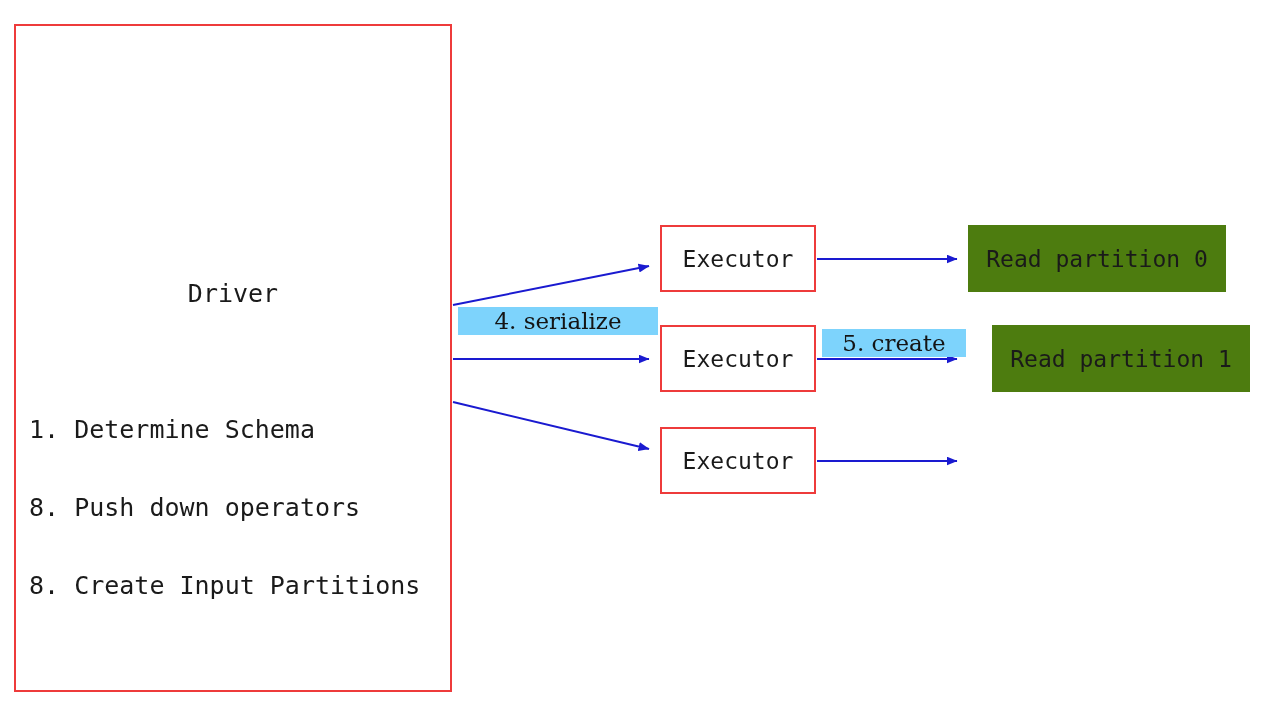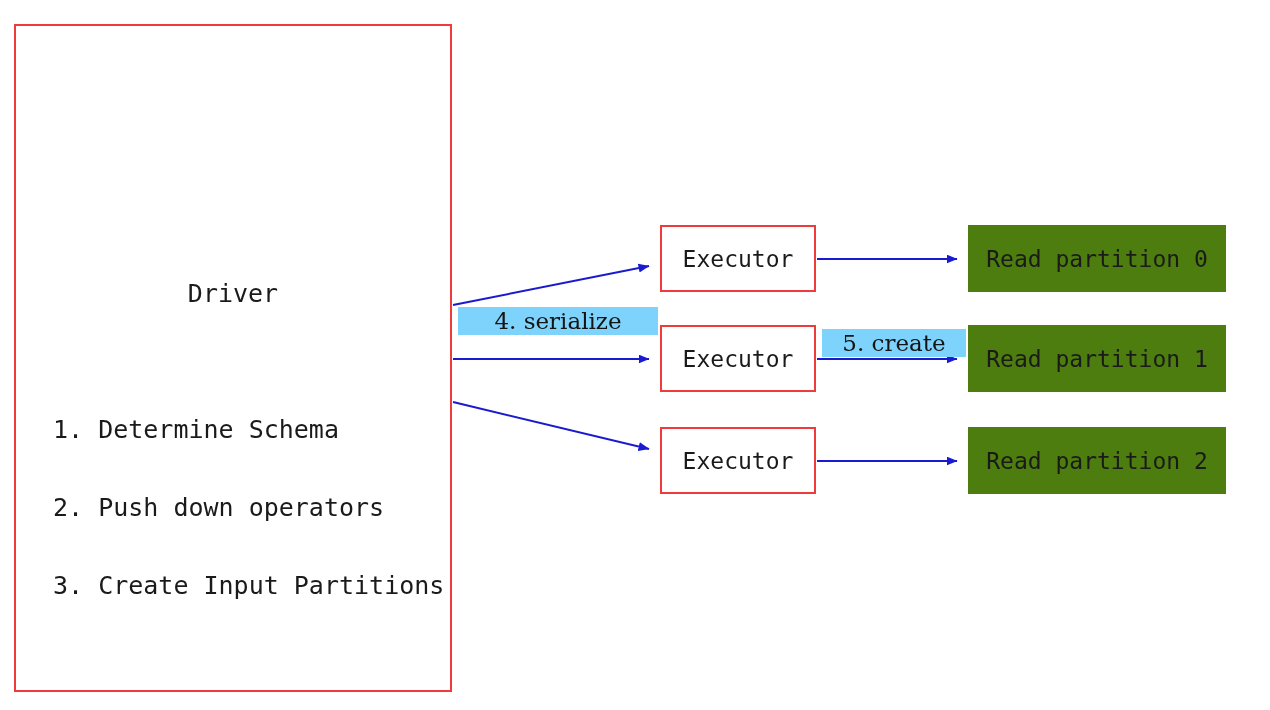--- a/index.html
+++ b/index.html
@@ -53,21 +53,21 @@
   .driver-steps {
     position: absolute;
     left: 13px;
     top: 339px;
     font-family: "DejaVu Sans Mono", "Liberation Mono", monospace;
     font-size: 25px;
     line-height: 26px;
     color: #1a1a1a;
     white-space: pre;
   }
-  .driver-steps div { height: 26px; margin-left: 24px; }
+  .driver-steps div { height: 26px; }
 
   .executor-box {
     width: 156px;
     height: 67px;
     border: 2px solid #ee3b3b;
     background: #ffffff;
     font-family: "DejaVu Sans Mono", "Liberation Mono", monospace;
     font-size: 23px;
     color: #1a1a1a;
   }
@@ -79,21 +79,21 @@
     left: 968px;
     width: 258px;
     height: 67px;
     background: #4d7c0f;
     border: 0;
     font-family: "DejaVu Sans Mono", "Liberation Mono", monospace;
     font-size: 23px;
     color: #1a1a1a;
   }
   .part1 { top: 225px; }
-  .part2 { top: 325px; }
+  .part2 { top: 325px; margin-left: 24px; }
   .part3 { top: 427px; }
 
   .edge-label {
     position: absolute;
     text-align: center;
     font-family: "DejaVu Serif", "Liberation Serif", serif;
     font-size: 23px;
     line-height: 28px;
     color: #141414;
     background: #7dd3fc;
@@ -131,32 +131,31 @@
 
     <line x1="817" y1="259" x2="957" y2="259" stroke="#1a1ad0" stroke-width="2" marker-end="url(#arrowblue)"></line>
     <line x1="817" y1="359" x2="957" y2="359" stroke="#1a1ad0" stroke-width="2" marker-end="url(#arrowblue)"></line>
     <line x1="817" y1="461" x2="957" y2="461" stroke="#1a1ad0" stroke-width="2" marker-end="url(#arrowblue)"></line>
   </svg>
 
   <div class="node driver-box">
     <div class="driver-title">Driver</div>
     <div class="driver-steps">
       <div>1. Determine Schema</div>
-      <div>2. Push down operators</div>
-      <div>3. Create Input Partitions</div>
+      <div>8. Push down operators</div>
+      <div>8. Create Input Partitions</div>
     </div>
   </div>
 
   <div class="node executor-box exec1">Executor</div>
   <div class="node executor-box exec2">Executor</div>
   <div class="node executor-box exec3">Executor</div>
 
   <div class="node partition-box part1">Read partition 0</div>
   <div class="node partition-box part2">Read partition 1</div>
-  <div class="node partition-box part3">Read partition 2</div>
 
   <div class="edge-label label-serialize">
     <div>4. serialize</div>
   </div>
   <div class="edge-label label-create">
     <div>5. create</div>
   </div>
 
 </div>
 

